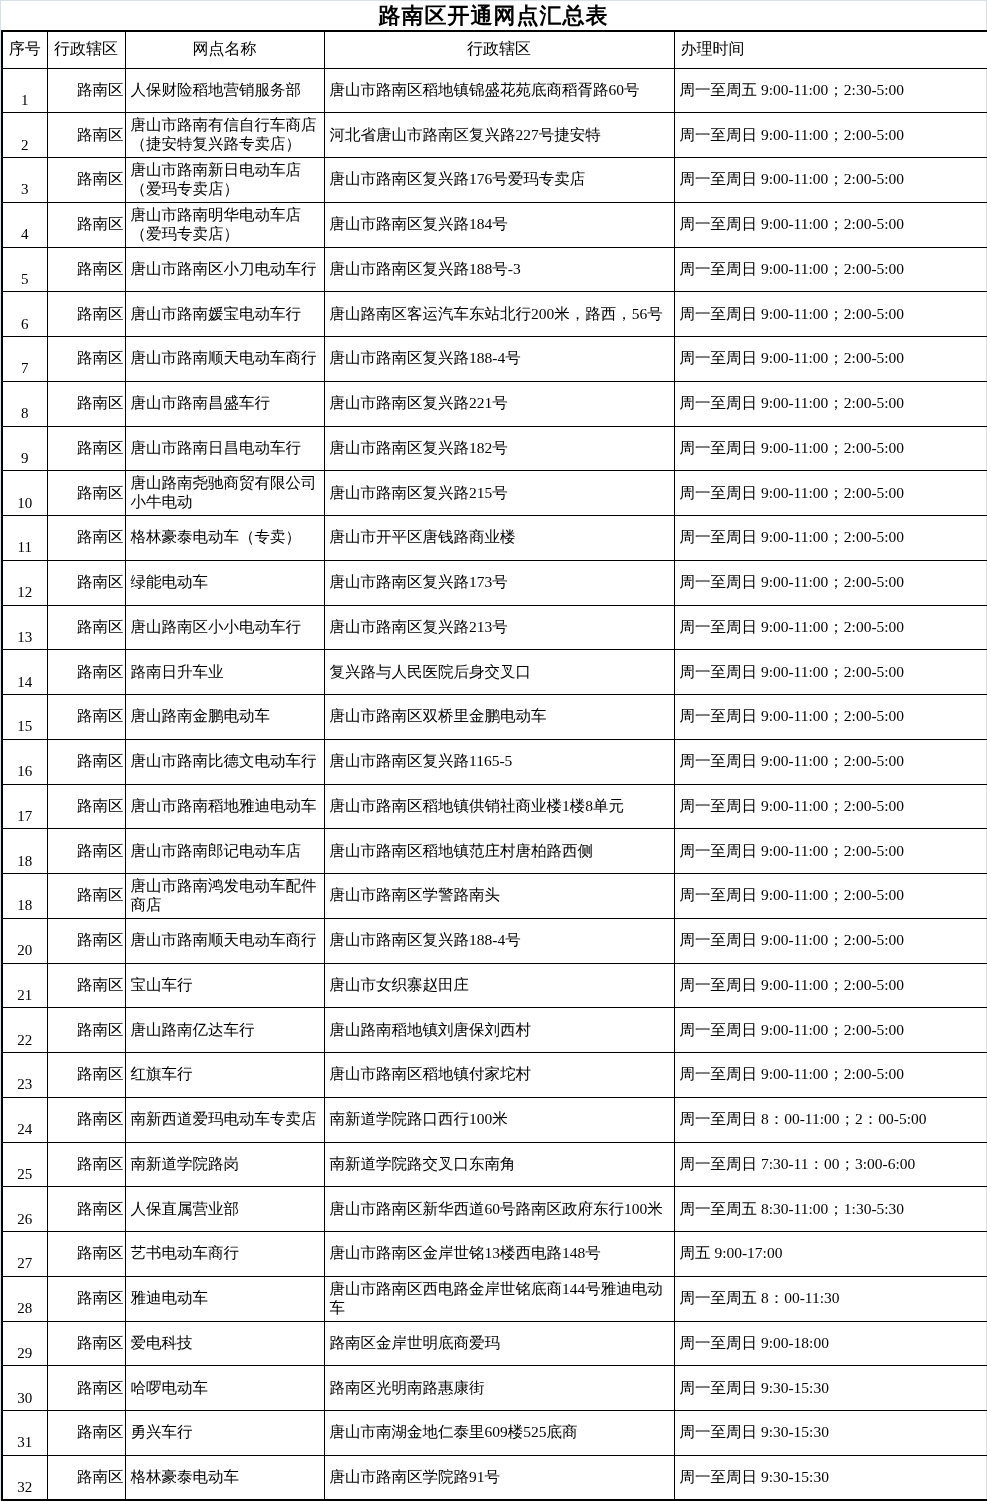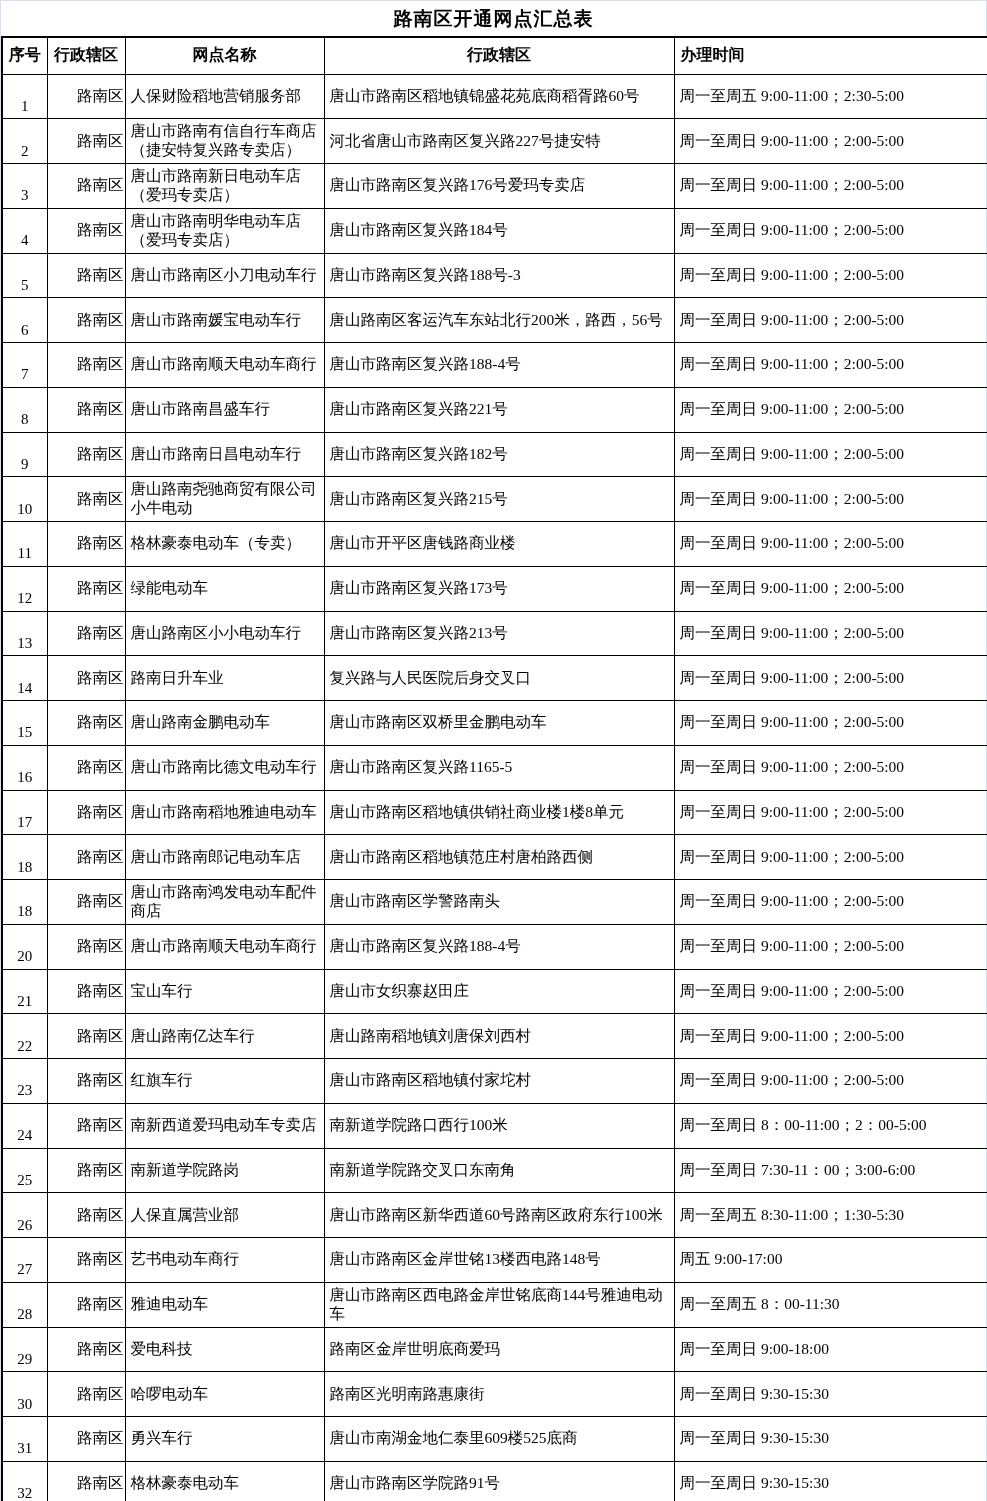--- a/index.html
+++ b/index.html
@@ -11,43 +11,43 @@
   }
   .page {
     width: 987px; height: 1501px;
     box-sizing: border-box;
     border-top: 1px solid #d9e0ea;
     border-left: 1px solid #d9e0ea;
     border-right: 1px solid #d9e0ea;
     background: #fff;
   }
   .title-bar {
-    height: 35px;
+    height: 29px;
     display: flex; align-items: center; justify-content: center;
     font-family: "Liberation Sans", "DejaVu Sans", sans-serif;
     font-weight: bold;
-    font-size: 19px;
+    font-size: 22px;
     letter-spacing: 1px;
     background: #fff;
   }
   table.net-table {
     border-collapse: collapse;
     table-layout: fixed;
     width: 987px;
     border: 2px solid #000;
   }
   .net-table th, .net-table td {
     border: 1px solid #000;
     overflow: hidden;
     word-break: break-all;
   }
   .net-table thead tr { height: 37px; }
   .net-table tbody tr { height: 44.75px; }
   .net-table th {
-    font-weight: bold;
+    font-weight: normal;
     font-size: 16px;
     vertical-align: middle;
     background: #fff;
   }
   th.h-no, th.h-district, th.h-name, th.h-address { text-align: center; }
   th.h-hours { text-align: left; padding-left: 6px; }
   .net-table td { font-size: 15.5px; line-height: 1.22; }
   td.c-no {
     text-align: center;
     vertical-align: bottom;

